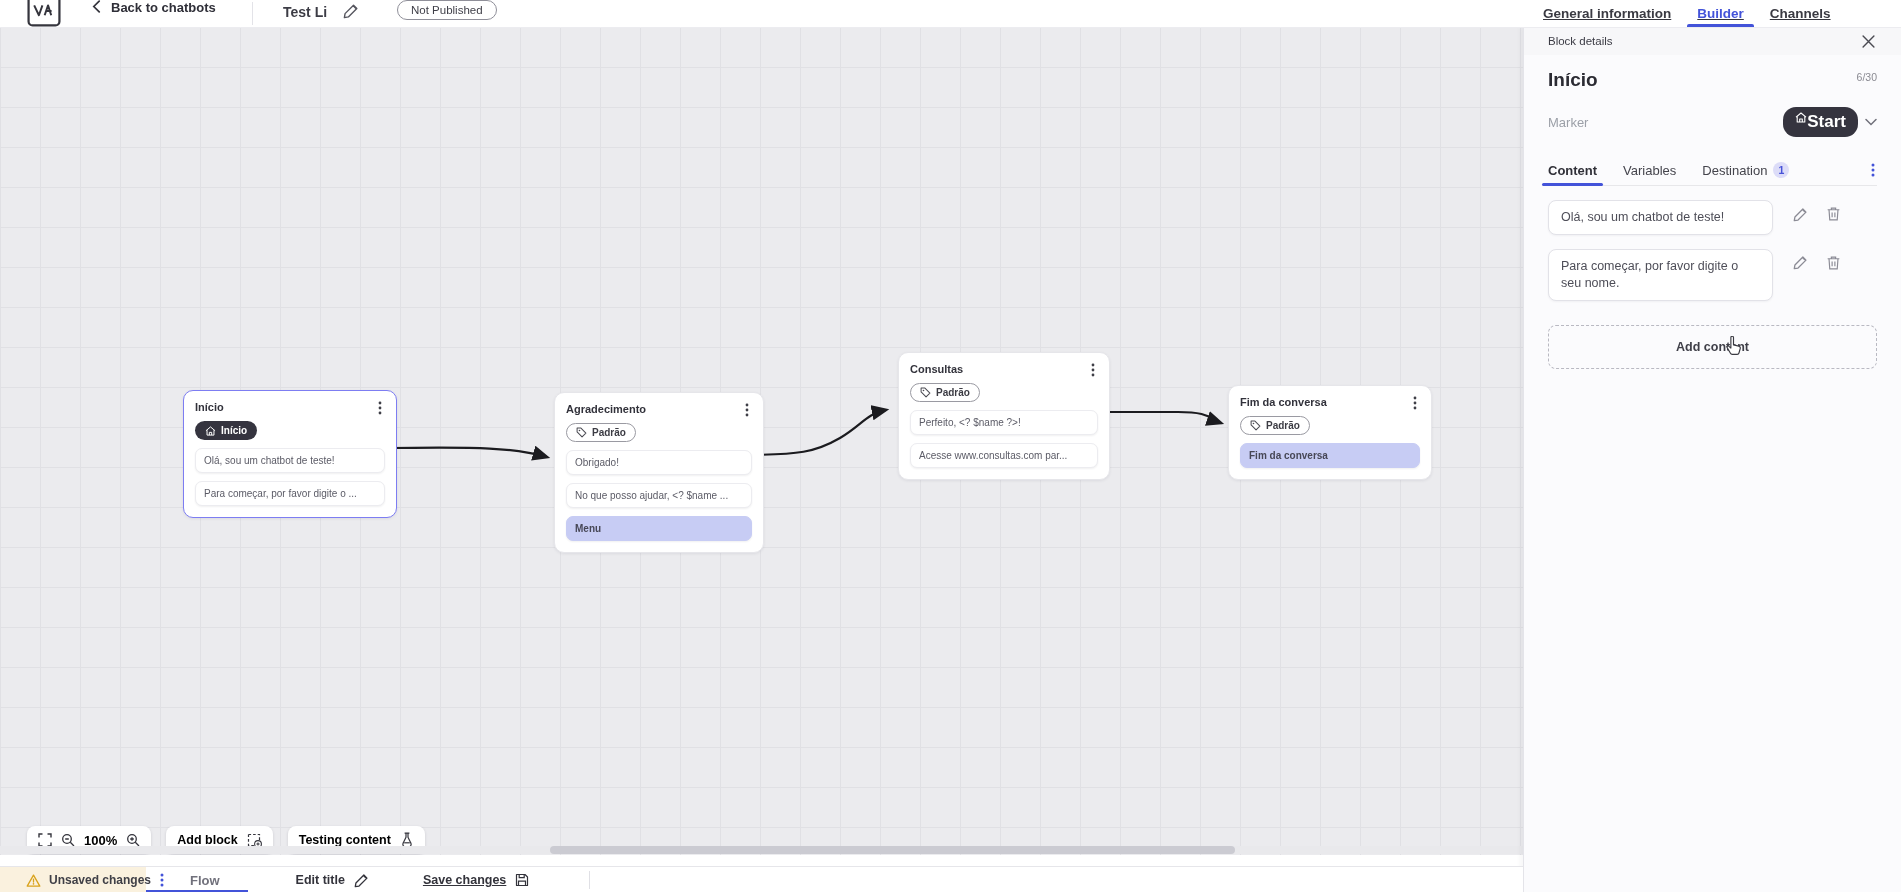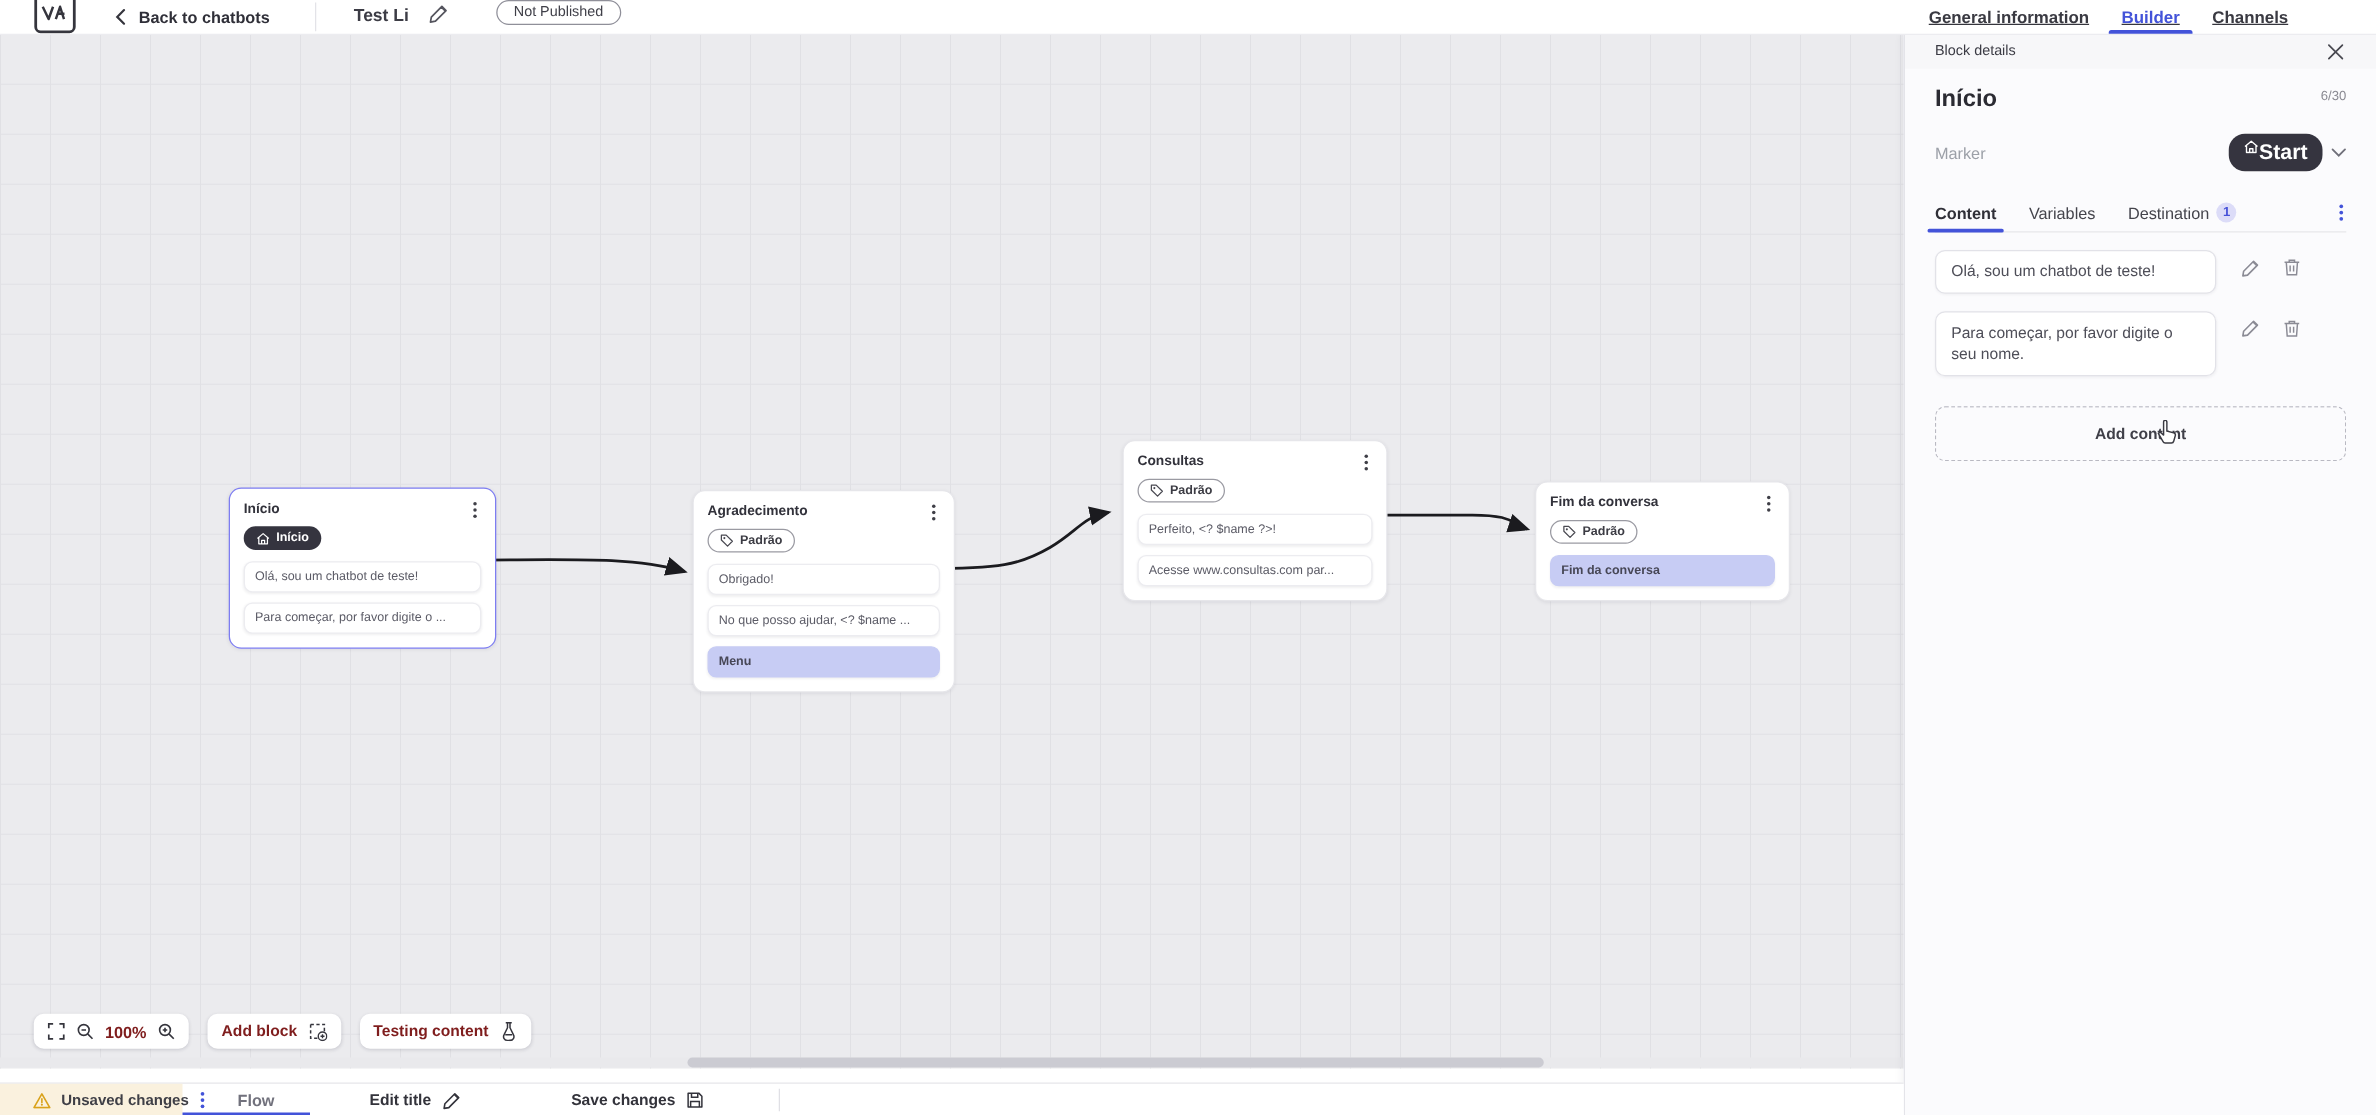--- a/index.html
+++ b/index.html
@@ -10,21 +10,21 @@
   }
   svg{display:block;}
 
   
   .topbar{
     position:absolute;left:0;top:0;width:1901px;height:27px;
     background:#fff;border-bottom:1px solid #ececf0;
     display:flex;align-items:center;z-index:30;
   }
   .logo-box{position:absolute;left:27px;top:-7px;width:34px;height:34px;}
-  .back-group{position:absolute;left:92px;top:0;height:27px;display:flex;align-items:center;gap:10px;cursor:pointer;}
+  .back-group{position:absolute;left:92px;top:0;height:27px;display:flex;align-items:flex-start;gap:10px;cursor:pointer;}
   .back-label{font-size:13px;font-weight:700;color:#2f2f38;}
   .top-divider{position:absolute;left:252px;top:2px;height:23px;width:1px;background:#e3e3e8;}
   .bot-title{position:absolute;left:283px;top:4px;font-size:14px;font-weight:600;color:#3c3c45;}
   .title-edit{position:absolute;left:343px;top:3px;color:#55555e;cursor:pointer;}
   .status-pill{
     position:absolute;left:397px;top:0px;height:18px;padding:0 13px;
     border:1px solid #8f8f99;border-radius:11px;display:flex;align-items:center;
     font-size:11.5px;color:#3f3f48;background:#fff;
   }
   .top-tabs{position:absolute;left:1543px;top:0;height:27px;display:flex;align-items:center;gap:26px;text-decoration:underline;}
@@ -70,21 +70,21 @@
   #block-inicio{left:183px;top:363px;width:190px;}
   #block-agradecimento{left:554px;top:365px;width:186px;}
   #block-consultas{left:898px;top:325px;width:188px;}
   #block-fim{left:1228px;top:358px;width:180px;}
 
   
   .canvas-controls{position:absolute;left:27px;top:784px;display:flex;gap:15px;align-items:center;}
   .ctrl-card{
     background:#fff;border-radius:8px;box-shadow:0 1px 3px rgba(40,40,60,.16);
     height:28px;display:flex;align-items:center;padding:0 11px;gap:9px;
-    font-size:12.5px;font-weight:700;color:#7f1d1d;cursor:pointer;
+    font-size:12.5px;font-weight:700;color:#000000;cursor:pointer;margin-top:15px;
   }
   .zoom-level{font-size:13px;font-weight:700;}
   .icon-btn{display:flex;align-items:center;cursor:pointer;}
 
   
   .hscroll-track{position:absolute;left:0;top:819px;width:1523px;height:8px;background:#e9e9ec;}
   .hscroll-thumb{position:absolute;left:550px;top:0;width:685px;height:8px;background:#cbcbd2;border-radius:4px;cursor:grab;}
 
   
   .panel{
@@ -147,21 +147,21 @@
     width:146px;background:#faf1de;display:flex;align-items:center;gap:8px;
     padding-left:26px;box-sizing:border-box;flex:0 0 auto;
   }
   .unsaved-label{font-size:12px;font-weight:600;color:#3f3f46;white-space:nowrap;}
   .flow-group{display:flex;align-items:center;position:relative;flex:0 0 auto;padding:0 2px;}
   .flow-group::after{content:"";position:absolute;left:0;right:0;bottom:0;height:3px;background:#4353d9;}
   .footer-kebab{color:#4353d9;padding:0 12px;display:flex;align-items:center;cursor:pointer;}
   .flow-tab{font-size:13px;font-weight:700;color:#71717c;padding:0 26px 0 14px;cursor:pointer;}
   .footer-item{display:flex;align-items:center;gap:9px;font-size:12.5px;font-weight:600;color:#33333b;cursor:pointer;flex:0 0 auto;}
   .edit-title-item{margin-left:48px;}
-  .save-item{margin-left:88px;}
+  .save-item{margin-left:54px;text-decoration:underline;}
   .footer-divider{width:1px;background:#e0e0e5;margin:4px 0 4px 60px;flex:0 0 auto;}
 </style>
 </head>
 <body>
 
 <div class="topbar">
   <div class="logo-box">
     <svg viewBox="0 0 26 26" width="34" height="34">
       <rect x="1.2" y="1.2" width="23.6" height="23.6" rx="3" fill="none" stroke="#35353d" stroke-width="1.7"></rect>
       <path d="M5.5 9.5l3.6 7.5 2.7-7.5M13.5 17l2.6-7.5 2.4 7.5M14.8 13.8h4" fill="none" stroke="#35353d" stroke-width="1.5" stroke-linejoin="round"></path>

